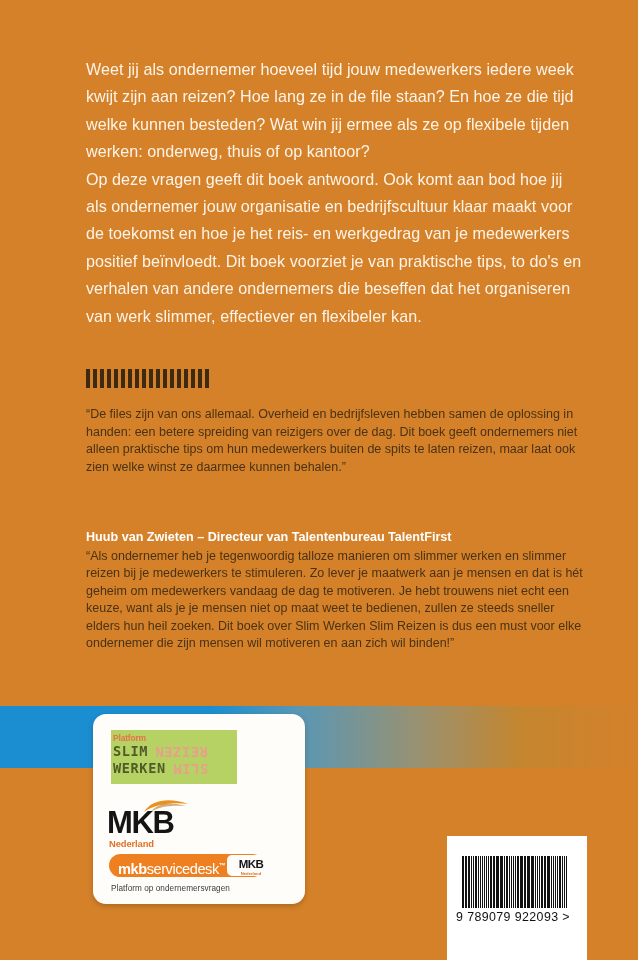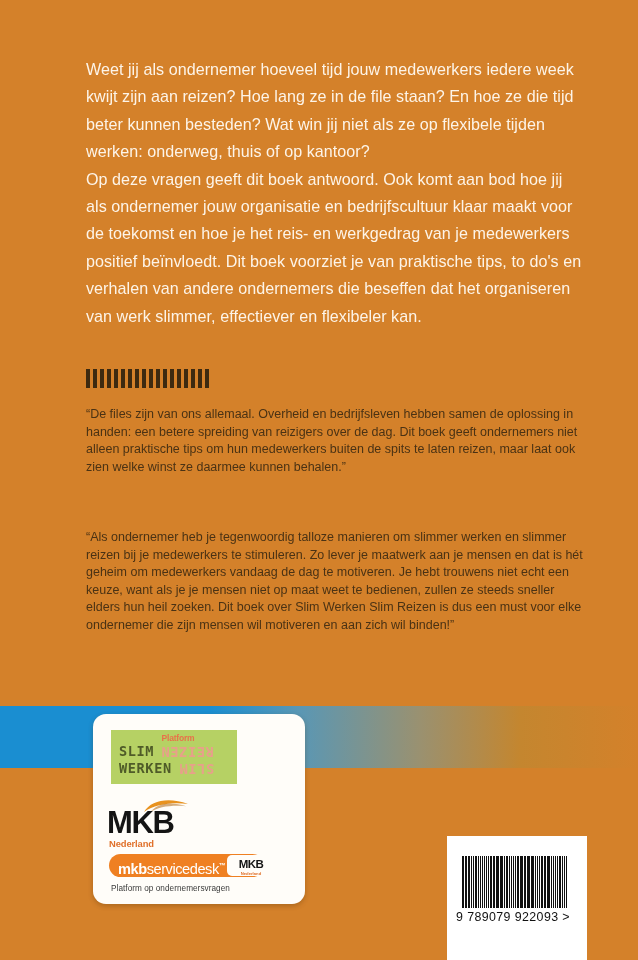--- a/index.html
+++ b/index.html
@@ -101,24 +101,23 @@
   }
 
   
   #swsr-logo {
     position: absolute;
     left: 18px;
     top: 16px;
     width: 126px;
     height: 54px;
     background: #b6d164;
-    padding: 3px 0 0 8px;
+    padding: 3px 0 0 2px;
     box-sizing: border-box;
     font-family: "DejaVu Sans Mono", monospace;
-    text-align: center;
   }
   #swsr-platform {
     color: #e8724a;
     font-size: 8.5px;
     font-weight: 700;
     font-family: "Liberation Sans", sans-serif;
     line-height: 10px;
     letter-spacing: -0.2px;
   }
   .swsr-row {
@@ -273,21 +272,21 @@
     letter-spacing: 0.4px;
     white-space: nowrap;
   }
 </style>
 </head>
 <body>
 
 <div id="cover">
 
   <div id="blurb">
-    <p>Weet jij als ondernemer hoeveel tijd jouw medewerkers iedere week kwijt zijn aan reizen? Hoe lang ze in de file staan? En hoe ze die tijd beter kunnen besteden? Wat win jij niet als ze op flexibele tijden werken: onderweg, thuis of op kantoor?</p>
+    <p>Weet jij als ondernemer hoeveel tijd jouw medewerkers iedere week kwijt zijn aan reizen? Hoe lang ze in de file staan? En hoe ze die tijd welke kunnen besteden? Wat win jij ermee als ze op flexibele tijden werken: onderweg, thuis of op kantoor?</p>
     <p>Op deze vragen geeft dit boek antwoord. Ook komt aan bod hoe jij als ondernemer jouw organisatie en bedrijfscultuur klaar maakt voor de toekomst en hoe je het reis- en werkgedrag van je medewerkers positief beïnvloedt. Dit boek voorziet je van praktische tips, to do's en verhalen van andere ondernemers die beseffen dat het organiseren van werk slimmer, effectiever en flexibeler kan.</p>
   </div>
 
   <div id="ticks">
       <span class="tick" style="background: rgb(61, 42, 16);"></span>
       <span class="tick" style="background: rgb(61, 42, 16);"></span>
       <span class="tick" style="background: rgb(61, 42, 16);"></span>
       <span class="tick" style="background: rgb(61, 42, 16);"></span>
       <span class="tick" style="background: rgb(61, 42, 16);"></span>
       <span class="tick" style="background: rgb(61, 42, 16);"></span>
@@ -303,20 +302,21 @@
       <span class="tick" style="background: rgb(61, 42, 16);"></span>
       <span class="tick" style="background: rgb(61, 42, 16);"></span>
       <span class="tick" style="background: rgb(61, 42, 16);"></span>
     </div>
 
   <div class="quote-block" id="quote-1">
     <p class="quote-text">“De files zijn van ons allemaal. Overheid en bedrijfsleven hebben samen de oplossing in handen: een betere spreiding van reizigers over de dag. Dit boek geeft ondernemers niet alleen praktische tips om hun medewerkers buiten de spits te laten reizen, maar laat ook zien welke winst ze daarmee kunnen behalen.”</p>
   </div>
 
   <div class="quote-block" id="quote-2">
+    <p class="quote-attrib">Huub van Zwieten – Directeur van Talentenbureau TalentFirst</p>
     <p class="quote-text">“Als ondernemer heb je tegenwoordig talloze manieren om slimmer werken en slimmer reizen bij je medewerkers te stimuleren. Zo lever je maatwerk aan je mensen en dat is hét geheim om medewerkers vandaag de dag te motiveren. Je hebt trouwens niet echt een keuze, want als je je mensen niet op maat weet te bedienen, zullen ze steeds sneller elders hun heil zoeken. Dit boek over Slim Werken Slim Reizen is dus een must voor elke ondernemer die zijn mensen wil motiveren en aan zich wil binden!”</p>
   </div>
 
   <div id="blue-band"></div>
 
   <div id="logo-card">
 
     <div id="swsr-logo">
       <div id="swsr-platform">Platform</div>
       <div class="swsr-row">

